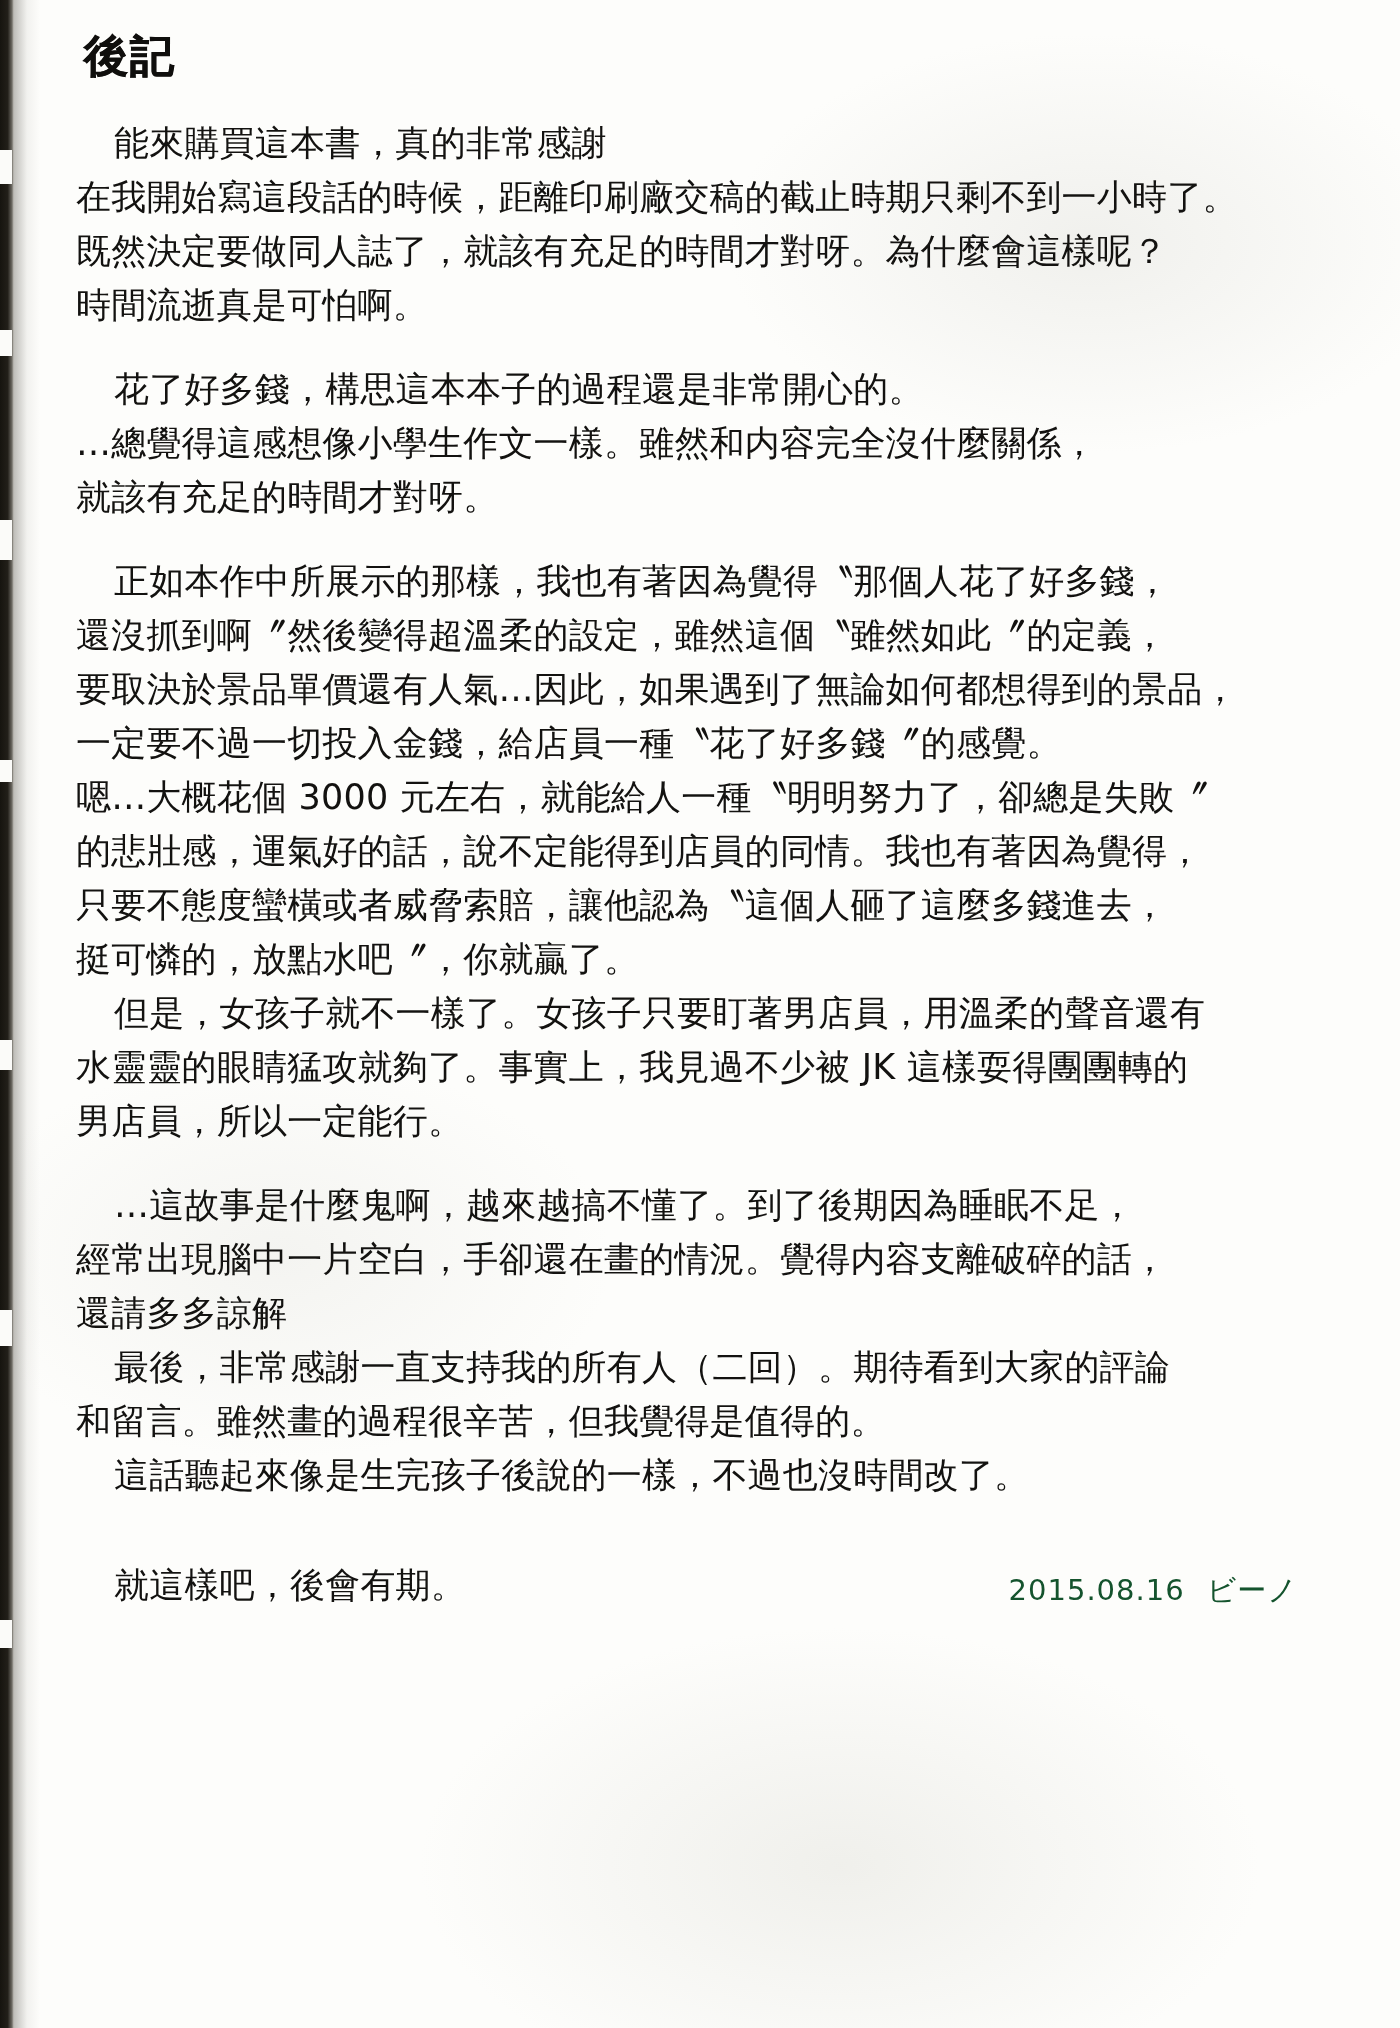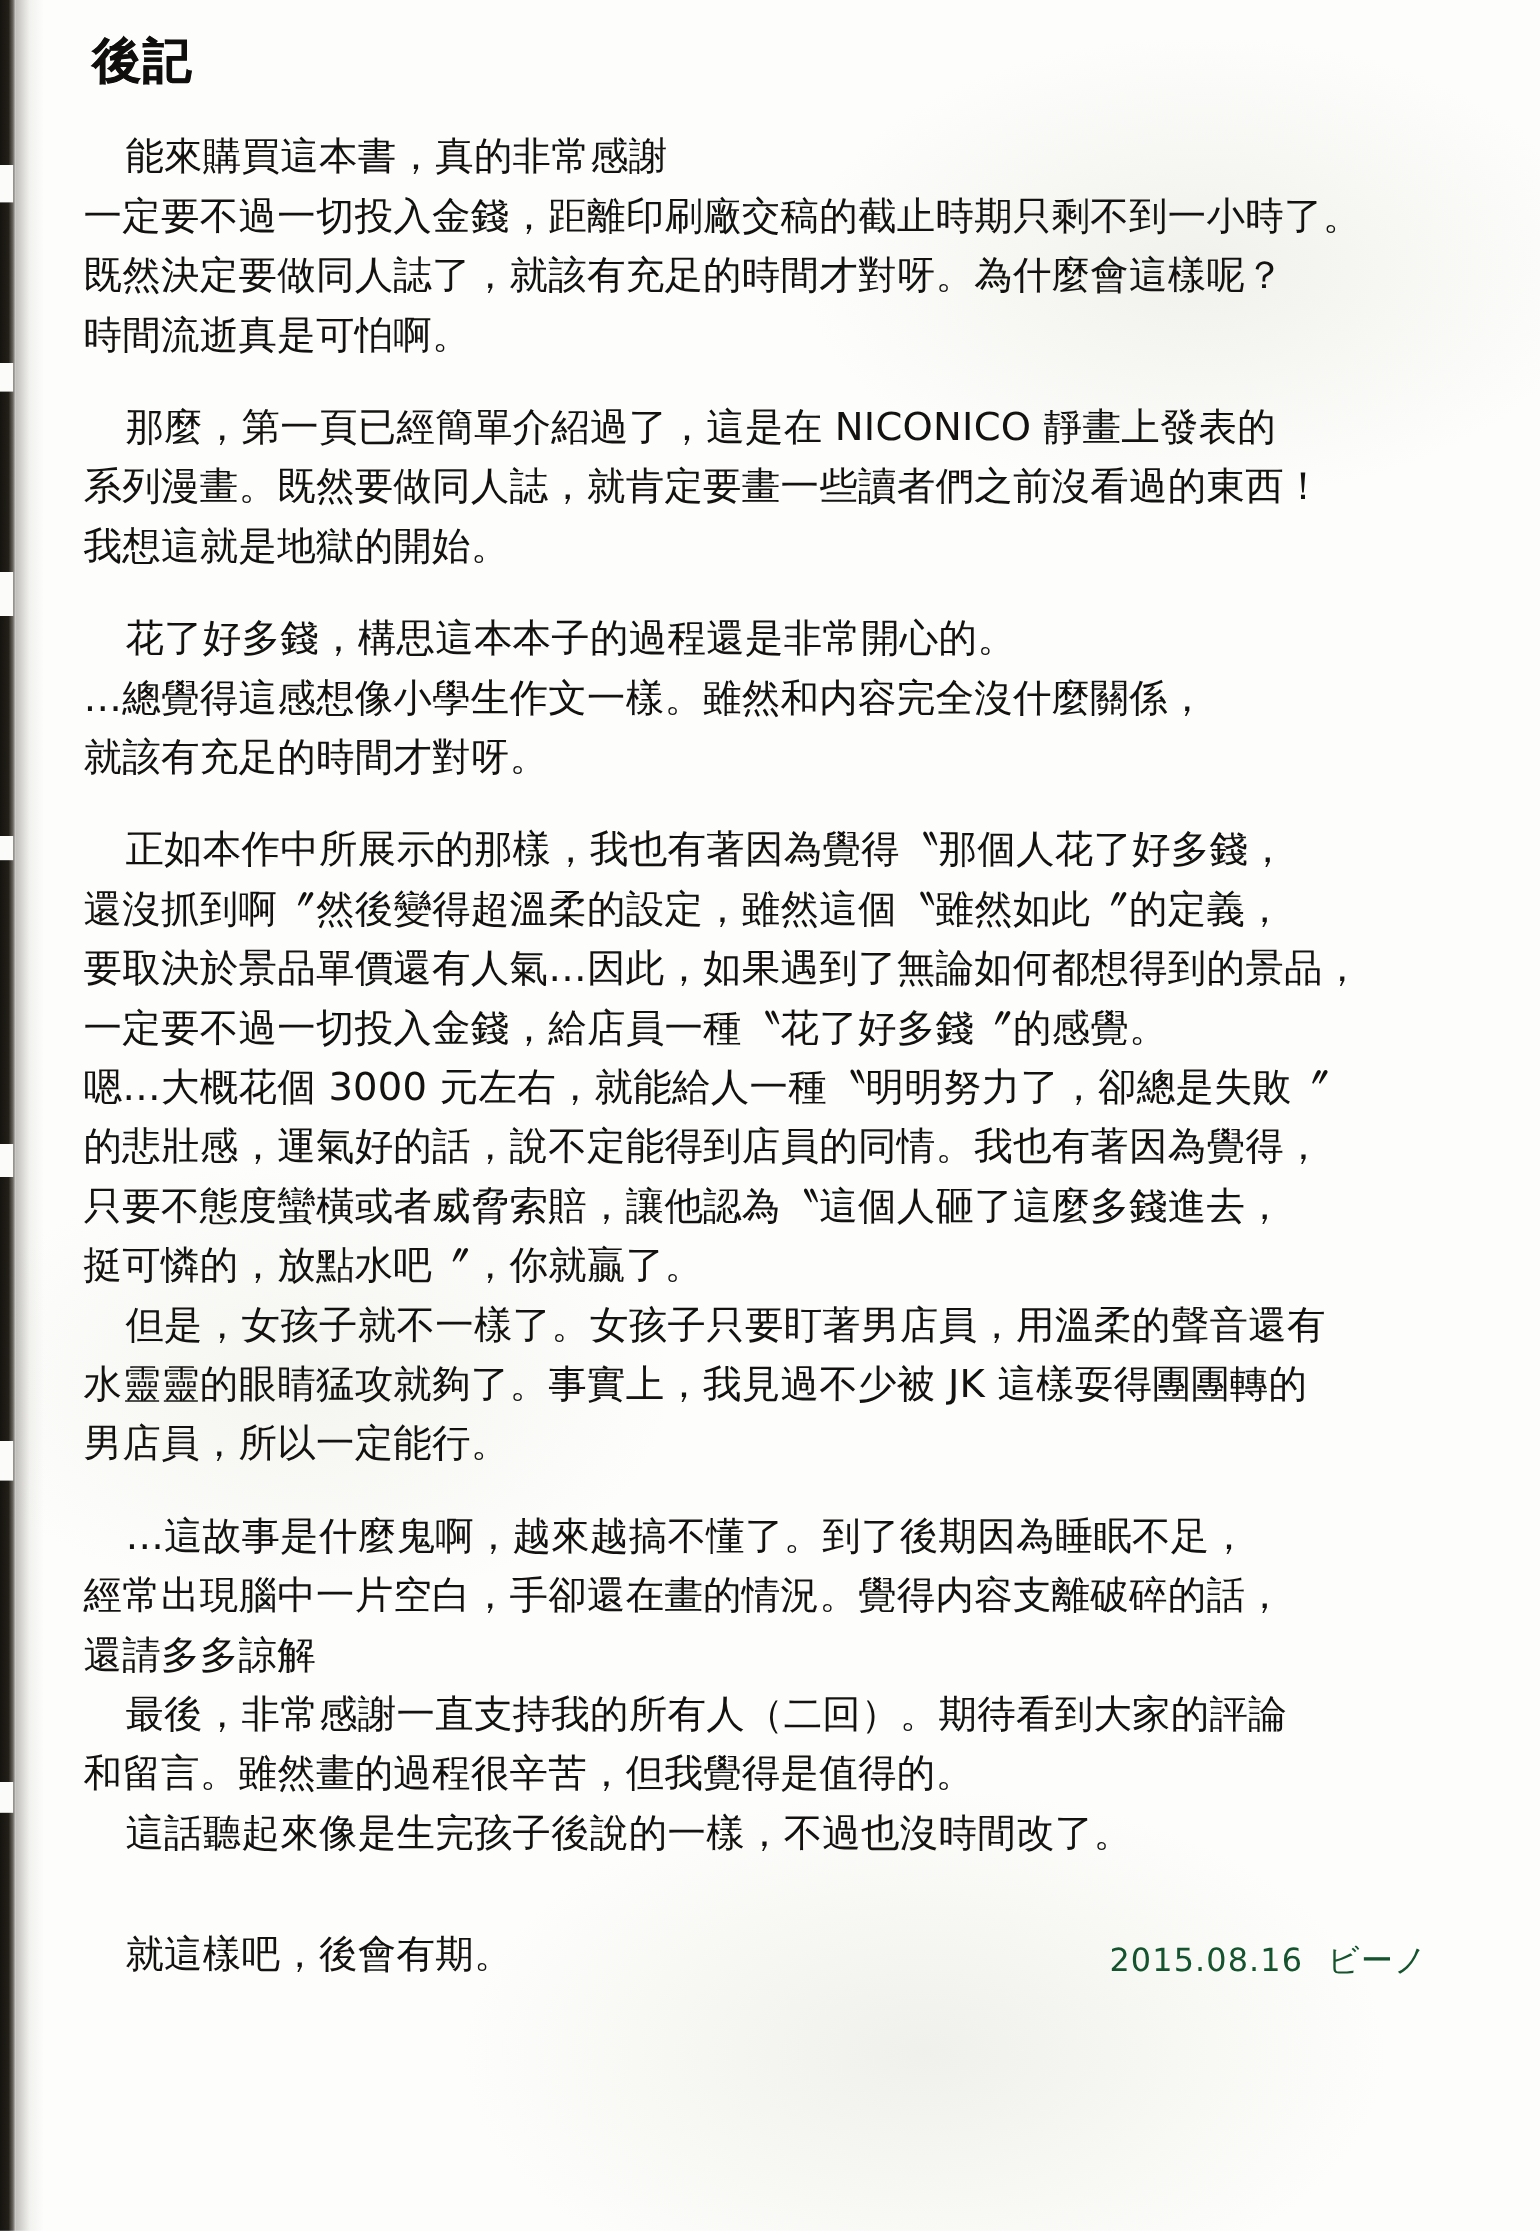--- a/index.html
+++ b/index.html
@@ -154,30 +154,25 @@
   </div>
 
   <div id="content">
 
     <h1 class="page-title">後記</h1>
 
     <div class="body-text">
 
       <p class="para">
         <span class="line indent">能來購買這本書，真的非常感謝</span>
-        <span class="line">一定要不過一切投入金錢，距離印刷廠交稿的截止時期只剩不到一小時了。</span>
+        <span class="line">在我開始寫這段話的時候，距離印刷廠交稿的截止時期只剩不到一小時了。</span>
         <span class="line">既然決定要做同人誌了，就該有充足的時間才對呀。為什麼會這樣呢？</span>
         <span class="line">時間流逝真是可怕啊。</span>
       </p>
 
-      <p class="para">
-        <span class="line indent">那麼，第一頁已經簡單介紹過了，這是在 NICONICO 靜畫上發表的</span>
-        <span class="line">系列漫畫。既然要做同人誌，就肯定要畫一些讀者們之前沒看過的東西！</span>
-        <span class="line">我想這就是地獄的開始。</span>
-      </p>
 
       <p class="para">
         <span class="line indent">花了好多錢，構思這本本子的過程還是非常開心的。</span>
         <span class="line">…總覺得這感想像小學生作文一樣。雖然和内容完全沒什麼關係，</span>
         <span class="line">就該有充足的時間才對呀。</span>
       </p>
 
       <p class="para tight">
         <span class="line indent">正如本作中所展示的那樣，我也有著因為覺得〝那個人花了好多錢，</span>
         <span class="line">還沒抓到啊〞然後變得超溫柔的設定，雖然這個〝雖然如此〞的定義，</span>

